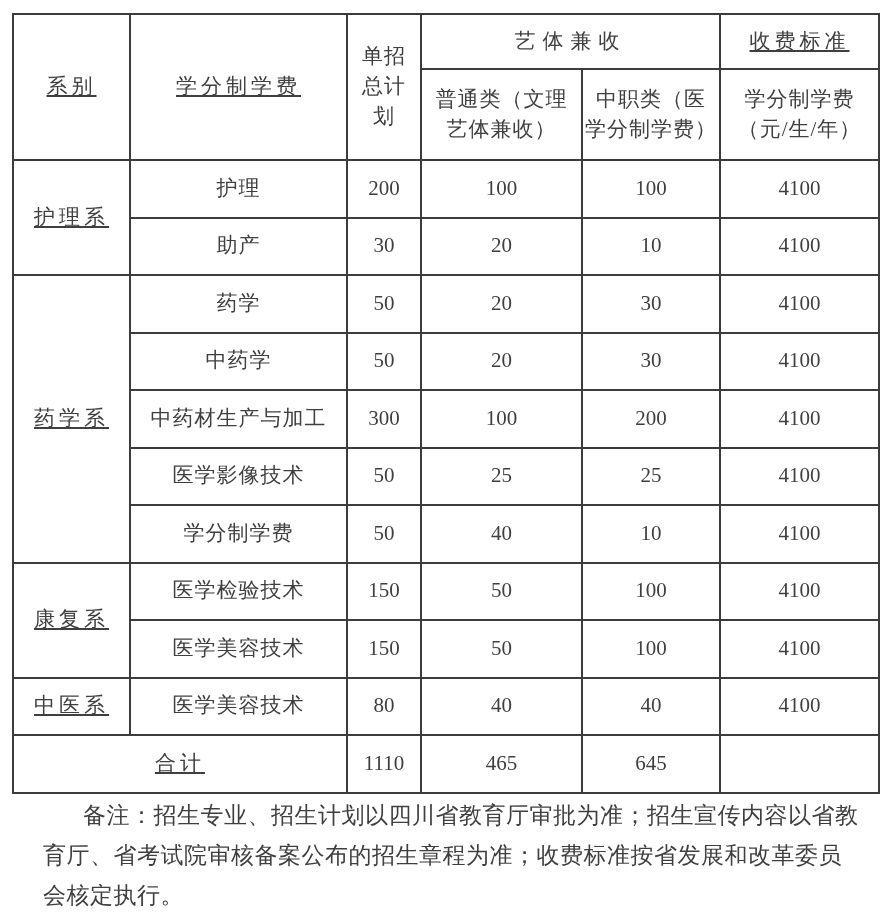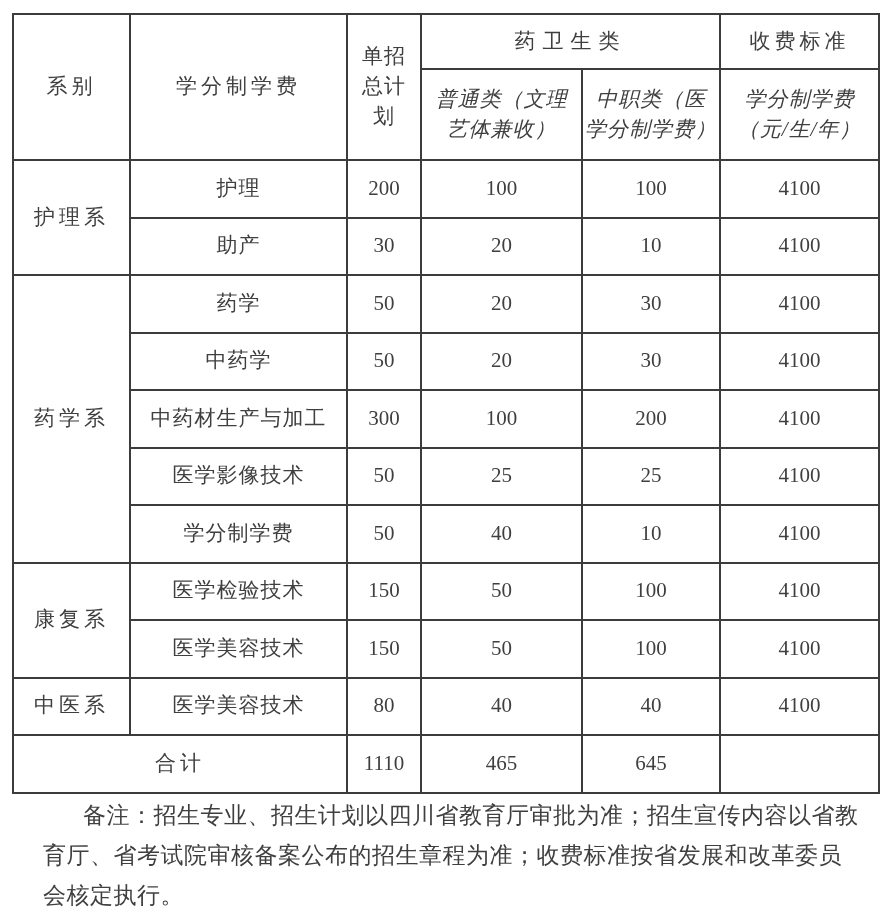--- a/index.html
+++ b/index.html
@@ -29,24 +29,24 @@
     text-align: center;
     vertical-align: middle;
     font-size: 21px;
     font-weight: normal;
     padding: 0;
     line-height: 1.42;
     overflow: hidden;
   }
   .pre { white-space: pre-line; }
   .sp1 { letter-spacing: 1px; }
-  .sp4 { letter-spacing: 4px; }
+  .sp4 { letter-spacing: 4px; text-decoration: underline; }
   .sp7 { letter-spacing: 7px; }
   tr.h1 { height: 55px; }
-  tr.h2 { height: 91px; font-style: italic; }
+  tr.h2 { height: 91px; }
   tbody tr { height: 57.5px; }
   .note {
     position: absolute;
     left: 43px;
     top: 796px;
     width: 820px;
     margin: 0;
     font-size: 23px;
     line-height: 40px;
     text-indent: 40px;
@@ -69,21 +69,21 @@
       <col style="width:138px">
       <col style="width:159px">
     </colgroup>
     <thead>
       <tr class="h1">
         <th rowspan="2" class="sp4">系别</th>
         <th rowspan="2" class="sp4">学分制学费</th>
         <th rowspan="2" class="pre sp1">单招
 总计
 划</th>
-        <th colspan="2" class="sp7">药卫生类</th>
+        <th colspan="2" class="sp7">艺体兼收</th>
         <th class="sp4">收费标准</th>
       </tr>
       <tr class="h2">
         <th class="pre sp1">普通类（文理
 艺体兼收）</th>
         <th class="pre sp1">中职类（医
 学分制学费）</th>
         <th class="pre sp1">学分制学费
 （元/生/年）</th>
       </tr>

